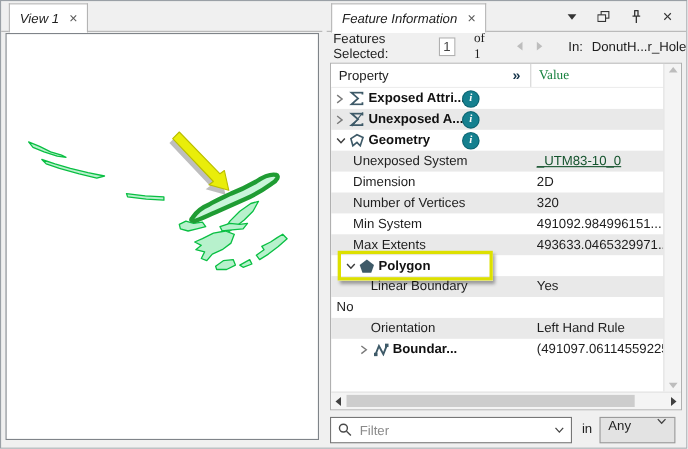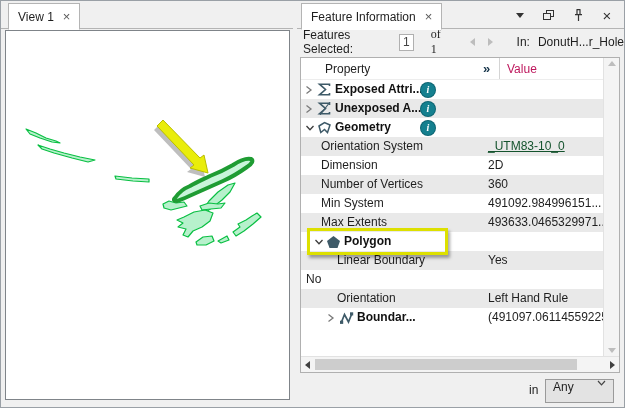--- a/index.html
+++ b/index.html
@@ -7,21 +7,21 @@
   .screen {
     width:625px; height:408px; position:relative; overflow:hidden;
     background:#f0f0f0; border:1px solid #9aa0a6;
     font-family:"Liberation Sans",sans-serif; font-size:12px; color:#1e1e1e;
   }
   
   .tabbar { position:absolute; top:0; left:0; right:0; height:28px; border-bottom:1px solid #b4b4b4; }
   .tab {
     position:absolute; top:2px; height:27px; background:#fff;
     border:1px solid #b4b4b4; border-bottom:1px solid #fff;
-    display:flex; align-items:center; gap:9px; padding:0 9px; z-index:2;
+    display:flex; align-items:center; gap:9px; padding:0 9px; z-index:2;font-style:italic;
   }
   .tab .tab-close { color:#5a5a5a; font-size:13px; line-height:13px; cursor:pointer; }
   
   .left-pane { position:absolute; left:0; top:0; width:292px; height:406px; }
   .left-pane .tab { left:7px; }
   .map-canvas {
     position:absolute; left:4px; top:29px; width:285px; height:370px;
     background:#fff; border:1px solid #7f8489;
   }
   .map-canvas svg { display:block; }
@@ -36,24 +36,24 @@
   .fi-toolbar { position:absolute; left:0; top:29px; height:24px; right:0; display:flex; align-items:center; padding-left:6px; }
   .count-box { display:inline-block; min-width:15px; height:17px; line-height:15px; border:1px solid #b0b0b0; background:#fff; text-align:center; padding:0 2px; margin-left:7px; color:#444; }
   .of-label { margin-left:17px;font-family:Liberation Serif, serif; }
   .nav-arrows { display:flex; gap:13px; margin-left:22px; }
   .tri-left { width:0;height:0;border-top:4px solid transparent;border-bottom:4px solid transparent;border-right:5px solid #bdbdbd; }
   .tri-right { width:0;height:0;border-top:4px solid transparent;border-bottom:4px solid transparent;border-left:5px solid #bdbdbd; }
   .in-label { margin-left:24px; }
   .dataset-label { margin-left:8px; }
   
   .prop-table { position:absolute; left:3px; top:56px; width:320px; height:316px; background:#fff; border:1px solid #b0b0b0; }
-  .thead { position:absolute; left:0; top:0; right:16px; height:22px; display:flex; align-items:center; border-bottom:1px solid #ededed; background:#fff;padding-left:17px; }
+  .thead { position:absolute; left:0; top:0; right:16px; height:22px; display:flex; align-items:center; border-bottom:1px solid #ededed; background:#fff; }
   .th-prop { flex:0 0 156px; padding-left:7px; color:#222; }
   .th-exp { flex:0 0 26px; text-align:center; font-weight:bold; font-size:13px; color:#16344a; border-right:1px solid #d4d4d4; height:100%; line-height:22px; }
-  .th-val { flex:1; padding-left:7px; color:#be185d; }
+  .th-val { flex:1; padding-left:7px; color:#15803d;font-family:Liberation Serif, serif; }
   .rows { position:absolute; left:0; top:22px; right:16px; bottom:16px; overflow:visible; }
   .trow { display:flex; height:19px; line-height:19px; align-items:center; position:relative; }
   .trow:nth-child(even) { background:#e9e9e9; }
   .cell-prop { flex:0 0 182px; display:flex; align-items:center; position:relative; height:100%; white-space:nowrap; overflow:hidden; }
   .cell-prop.lvl0 { padding-left:4px; } .cell-prop.lvl1 { padding-left:20px; } .cell-prop.lvl2 { padding-left:36px; }
   .cell-prop.lvl1.has-chev { padding-left:13px; } .cell-prop.lvl2.has-chev { padding-left:26px; }
   .chev { width:12px; display:inline-flex; align-items:center; flex:none; }
   .ricon { width:18px; display:inline-flex; align-items:center; flex:none; }
   .rlabel.bold { font-weight:bold; color:#111; }
   .info {
@@ -213,35 +213,35 @@
                   <path d="M2,5 L7.5,1.5 L13,4 L10.5,11.5 L7.5,8.5 L3.8,11.5 Z" fill="none" stroke="#3e5a68" stroke-width="1.5"></path>
                 </svg>
               </span>
               <span class="rlabel bold">Geometry</span>
               <span class="info">i</span>
             </div>
             <div class="cell-val"></div>
           </div>
           <div class="trow">
             <div class="cell-prop lvl1">
-              <span class="rlabel">Orientation System</span>
+              <span class="rlabel">Unexposed System</span>
             </div>
             <div class="cell-val link">_UTM83-10_0</div>
           </div>
           <div class="trow">
             <div class="cell-prop lvl1">
               <span class="rlabel">Dimension</span>
             </div>
             <div class="cell-val">2D</div>
           </div>
           <div class="trow">
             <div class="cell-prop lvl1">
               <span class="rlabel">Number of Vertices</span>
             </div>
-            <div class="cell-val">360</div>
+            <div class="cell-val">320</div>
           </div>
           <div class="trow">
             <div class="cell-prop lvl1">
               <span class="rlabel">Min System</span>
             </div>
             <div class="cell-val">491092.984996151...</div>
           </div>
           <div class="trow">
             <div class="cell-prop lvl1">
               <span class="rlabel">Max Extents</span>
@@ -304,20 +304,30 @@
         <span class="vs-down"></span>
       </div>
       <div class="hscroll">
         <span class="hs-left"></span>
         <span class="hs-thumb"></span>
         <span class="hs-right"></span>
       </div>
     </div>
 
     <div class="filter-bar">
+      <div class="filter-combo">
+        <svg width="14" height="14" viewBox="0 0 14 14">
+            <circle cx="5.2" cy="5.2" r="3.6" fill="none" stroke="#4a4a4a" stroke-width="1.3"></circle>
+            <line x1="8" y1="8" x2="12" y2="12" stroke="#4a4a4a" stroke-width="1.3"></line>
+          </svg>
+        <input class="filter-input" placeholder="Filter" style="">
+        <svg width="9" height="6" viewBox="0 0 9 6">
+            <path d="M1,1 L4.5,4.8 L8,1" fill="none" stroke="#444" stroke-width="1.2"></path>
+          </svg>
+      </div>
       <span class="in-word">in</span>
       <div class="scope-combo">
         <span>Any</span>
         <svg width="9" height="6" viewBox="0 0 9 6">
             <path d="M1,1 L4.5,4.8 L8,1" fill="none" stroke="#444" stroke-width="1.2"></path>
           </svg>
       </div>
     </div>
   </div>
 </div>

